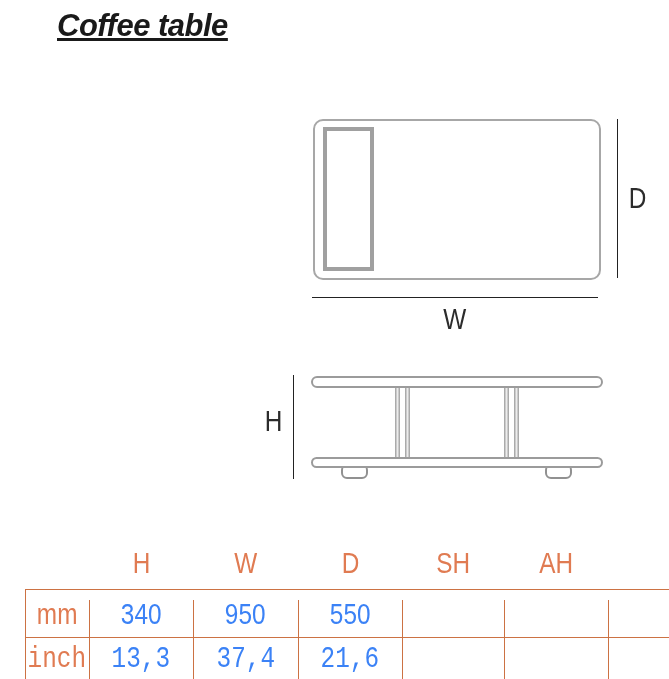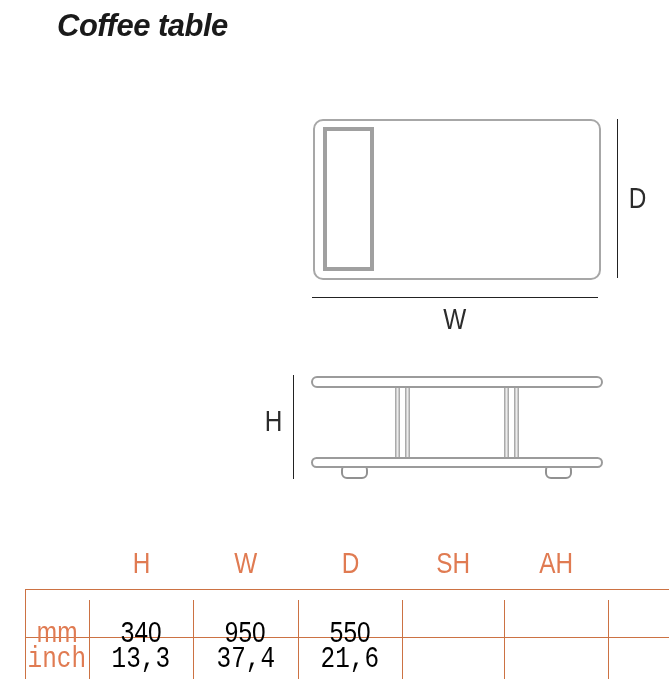--- a/index.html
+++ b/index.html
@@ -4,21 +4,21 @@
 <style>
   html,body{margin:0;padding:0;background:#ffffff;}
   #page{
     position:relative;width:669px;height:679px;background:#ffffff;
     overflow:hidden;font-family:"Liberation Sans",sans-serif;
   }
   
   #title{
     position:absolute;left:57px;top:8px;margin:0;
     font-size:31px;font-weight:bold;font-style:italic;
-    color:#1a1a1a;letter-spacing:-0.5px;white-space:nowrap;
+    color:#1a1a1a;letter-spacing:-0.5px;white-space:nowrap;text-decoration:underline;
   }
   
   .cn{display:inline-block;transform:scaleX(0.84);transform-origin:center;white-space:nowrap;}
   
   .tv-outer{
     position:absolute;left:313px;top:119px;width:288px;height:161px;
     border:2px solid #a7a7a7;border-radius:10px;box-sizing:border-box;background:#fff;
   }
   .tv-tray{
     position:absolute;left:323px;top:127px;width:51px;height:144px;
@@ -65,24 +65,24 @@
     position:absolute;display:flex;align-items:center;justify-content:center;
     font-size:29px;font-weight:400;
   }
   .col-u{left:25px;width:64px;}
   .col-1{left:89px;width:104px;}
   .col-2{left:193px;width:105px;}
   .col-3{left:298px;width:104px;}
   .col-4{left:402px;width:102px;}
   .col-5{left:504px;width:104px;}
   .row-h {top:549px;height:29px;}
-  .row-mm{top:616px;height:33px;}
+  .row-mm{top:598px;height:33px;}
   .row-in{top:643px;height:33px;font-family:Liberation Mono, monospace;}
   .hdr,.unit{color:#e07b52;}
-  .val{color:#000000;}
+  .val{color:#3b82f6;}
 </style>
 </head>
 <body>
 
 <div id="page">
 
   <h1 id="title">Coffee table</h1>
 
   <div>
     <div class="tv-outer"></div>

